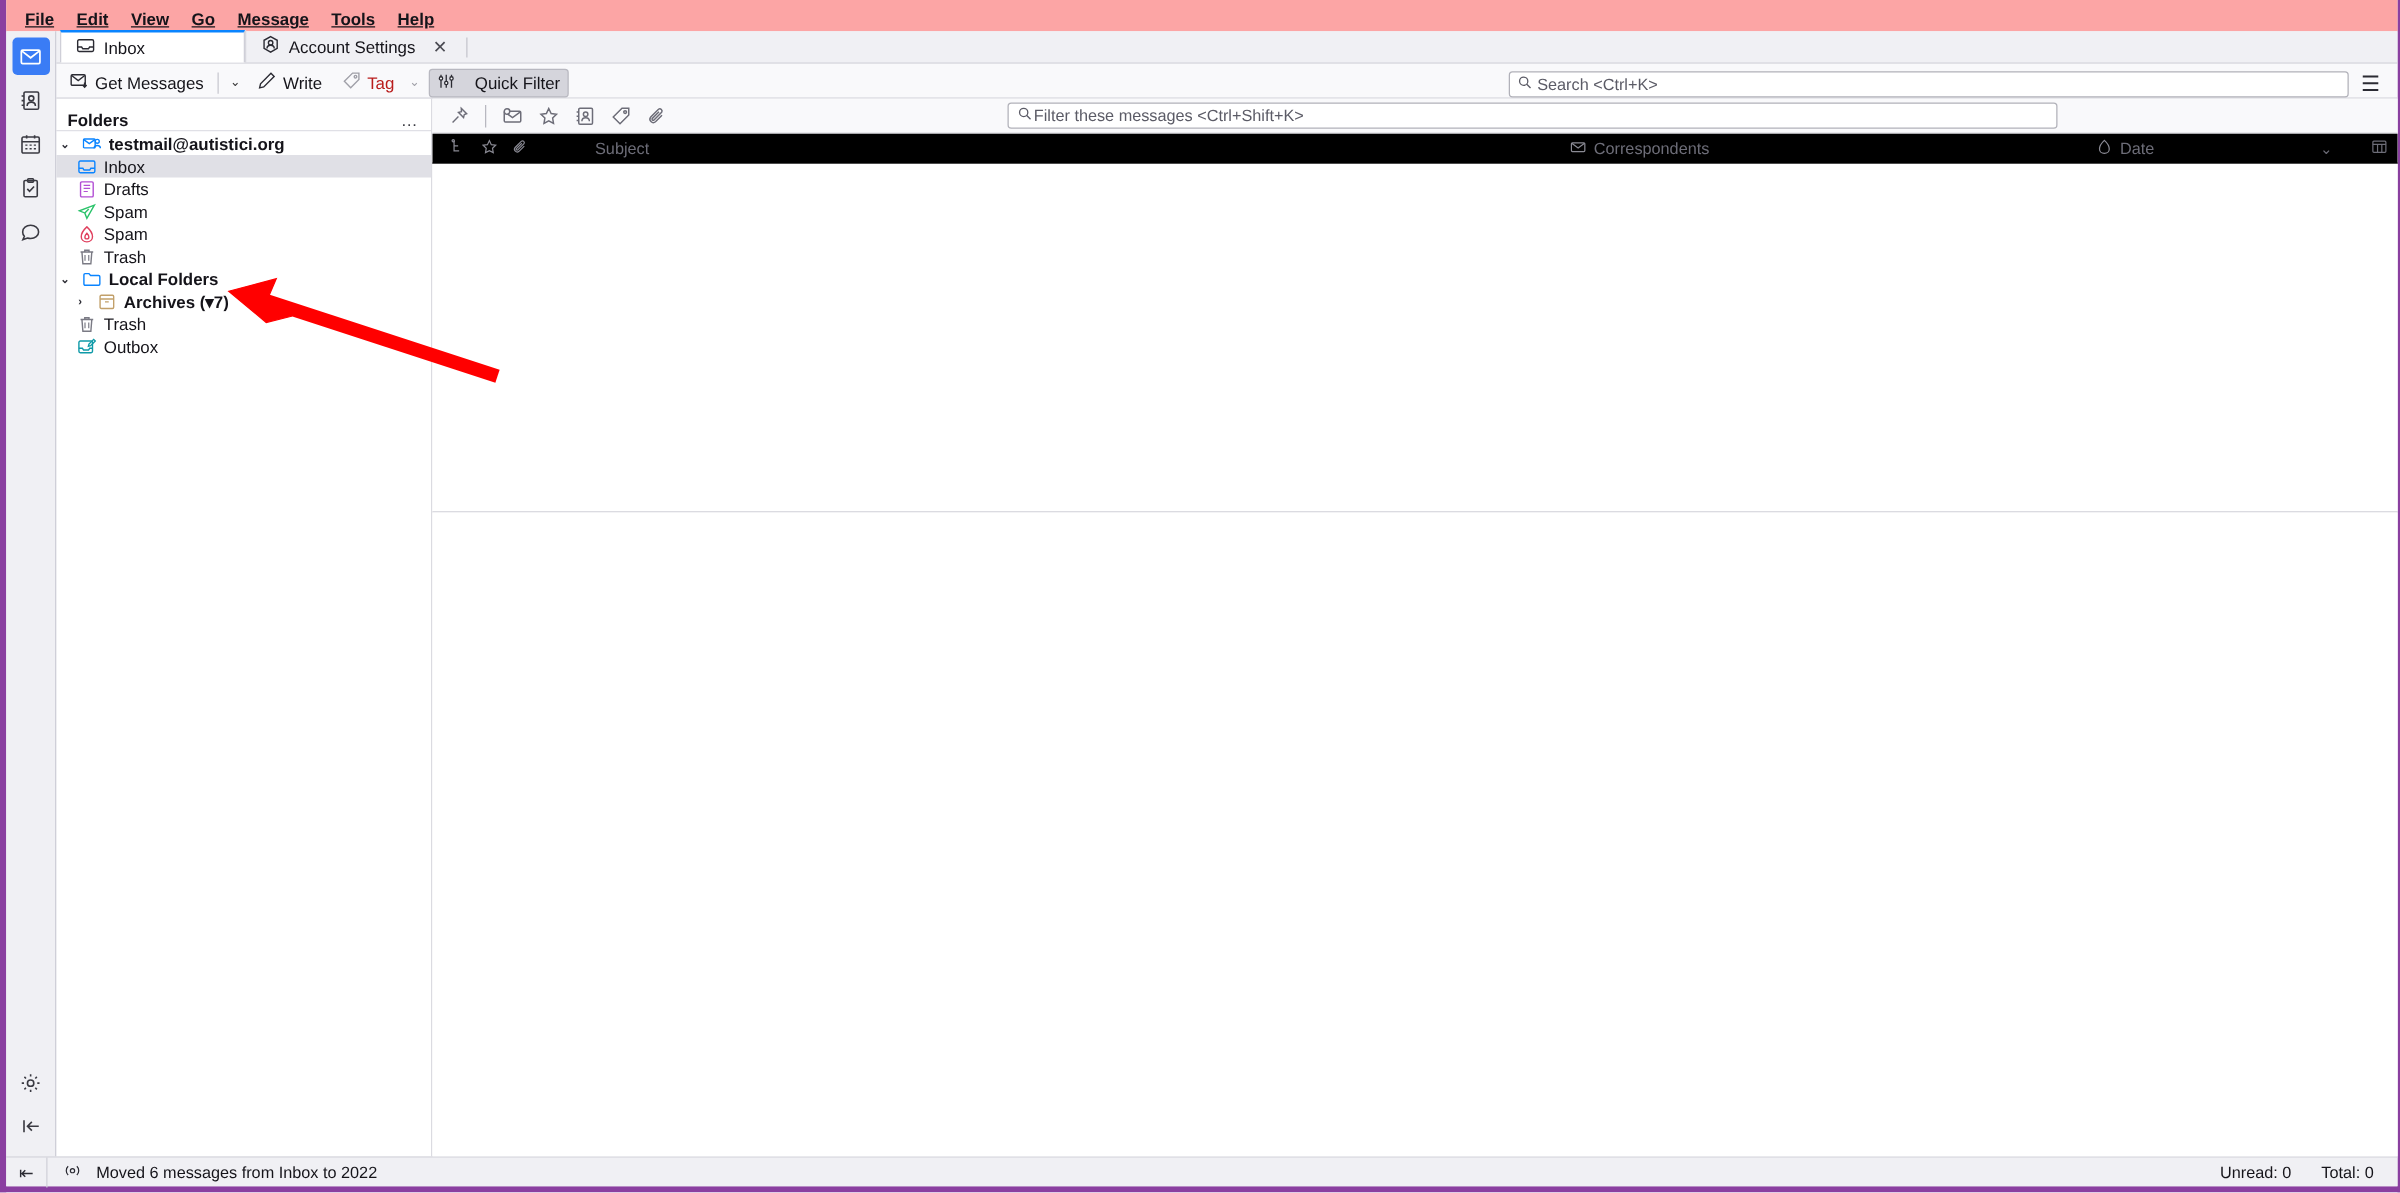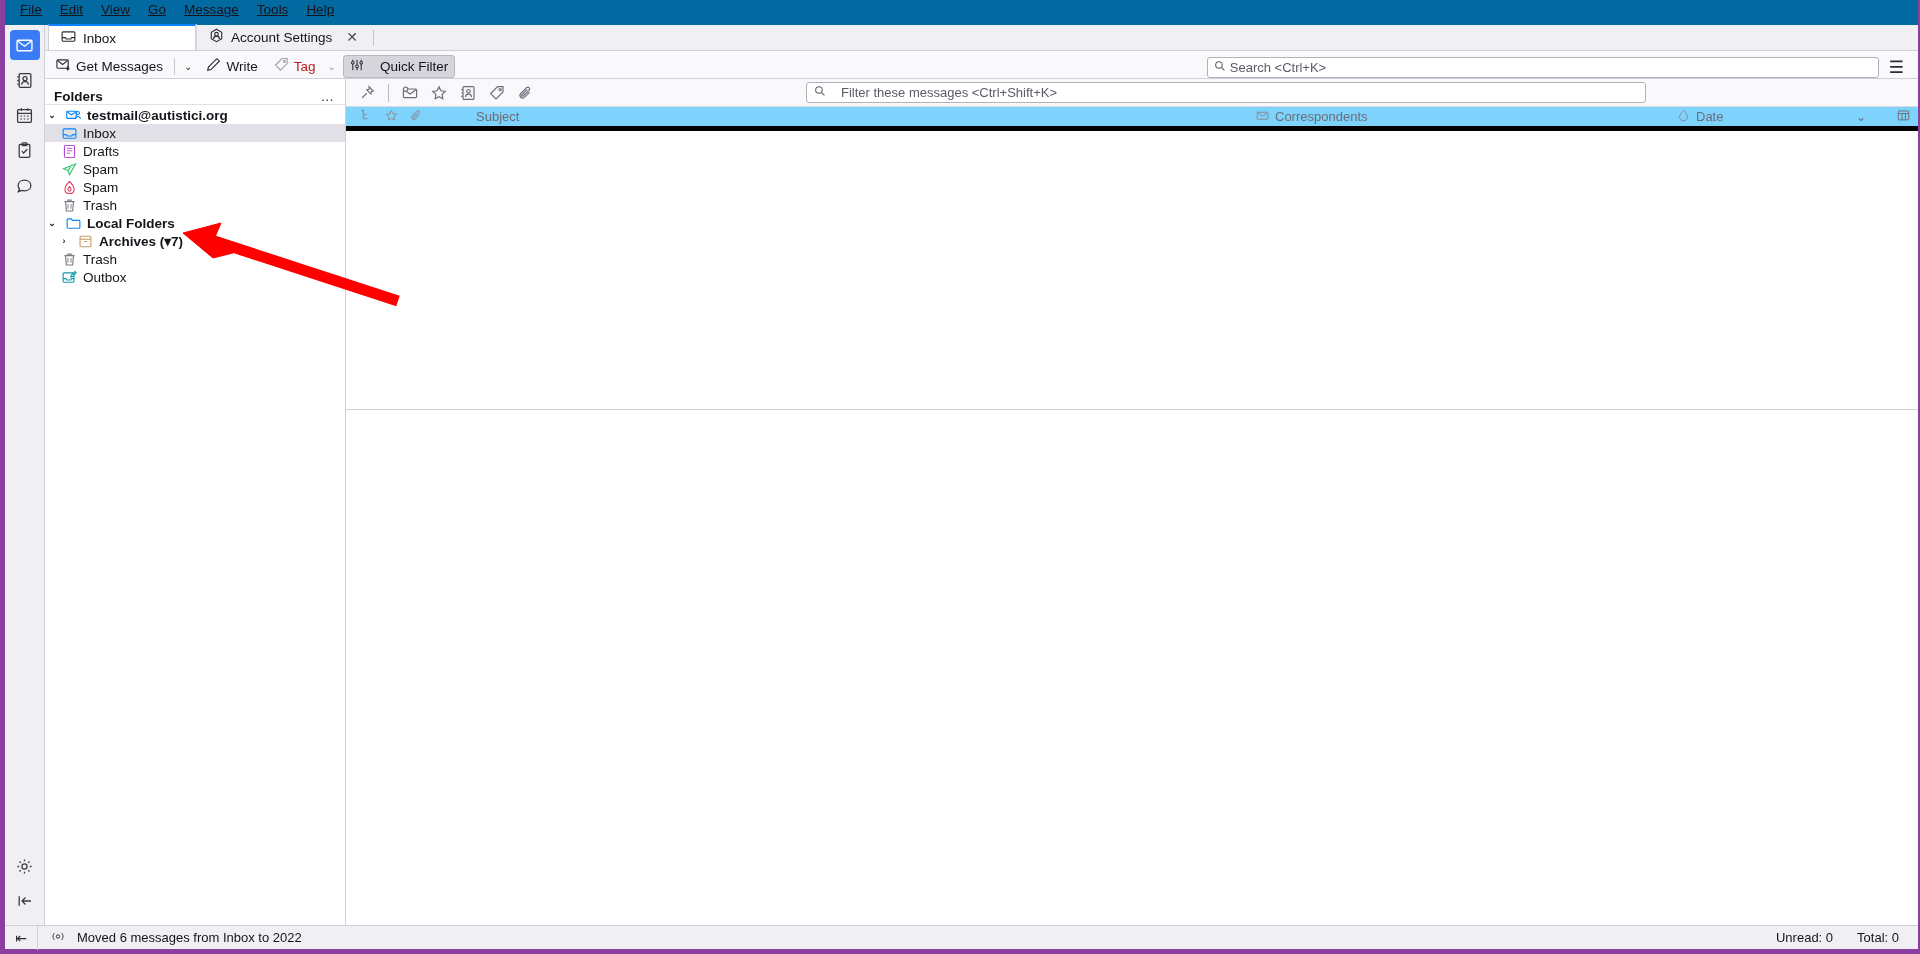--- a/index.html
+++ b/index.html
@@ -17,24 +17,25 @@
     border-left: 5px solid #8a3fa0;
     border-bottom: 5px solid #8a3fa0;
     border-right: 2px solid #8a3fa0;
     background: #f9f9fb;
   }
 
   
   .menubar {
     height: 25px;
     display: flex;
-    align-items: flex-start;
+    align-items: flex-end;
     padding-left: 6px;
-    background: #0369a1;
+    background: #fca5a5;
     font-size: 13.5px;
+    font-weight: bold;
   }
   .menu-item {
     padding: 2px 9px;
     cursor: default;
     white-space: nowrap;
   }
   .menu-item u { text-decoration: underline; }
 
   
   .body-row { display: flex; height: 900px; }
@@ -199,32 +200,32 @@
     display: flex; align-items: center; justify-content: center;
     border-radius: 3px;
     color: #6d6d78;
   }
   .qfb-sep { width: 1px; height: 18px; background: #b8b8c0; margin: 0 5px; }
   .qfb-filter {
     width: 840px; height: 21px;
     background: #ffffff;
     border: 1px solid #b1b1b9;
     border-radius: 3px;
-    display: flex; align-items: center; gap: 15px;
+    display: flex; align-items: center; gap: 1px;
     padding: 0 7px;
     font-size: 13px;
     color: #5b5b66;
     margin-left: auto; margin-right: auto;
   }
 
   .cols {
     height: 24px;
     display: flex; align-items: center;
-    background: #7dd3fc;
-    border-bottom: 5px solid #000000;
+    background: #000000;
+    border-bottom: 1px solid #000000;
     font-size: 13px;
     color: #6d6d78;
     padding-left: 8px;
   }
   .col { display: flex; align-items: center; height: 24px; }
   .col-ico { width: 25px; justify-content: center; color: #8a8a94; }
   .col-subject { flex: 1; padding-left: 47px; }
   .col-corr { width: 396px; }
   .col-date { width: 160px; }
   .col-end { width: 62px; justify-content: space-between; padding-right: 8px; color:#6d6d78; }

